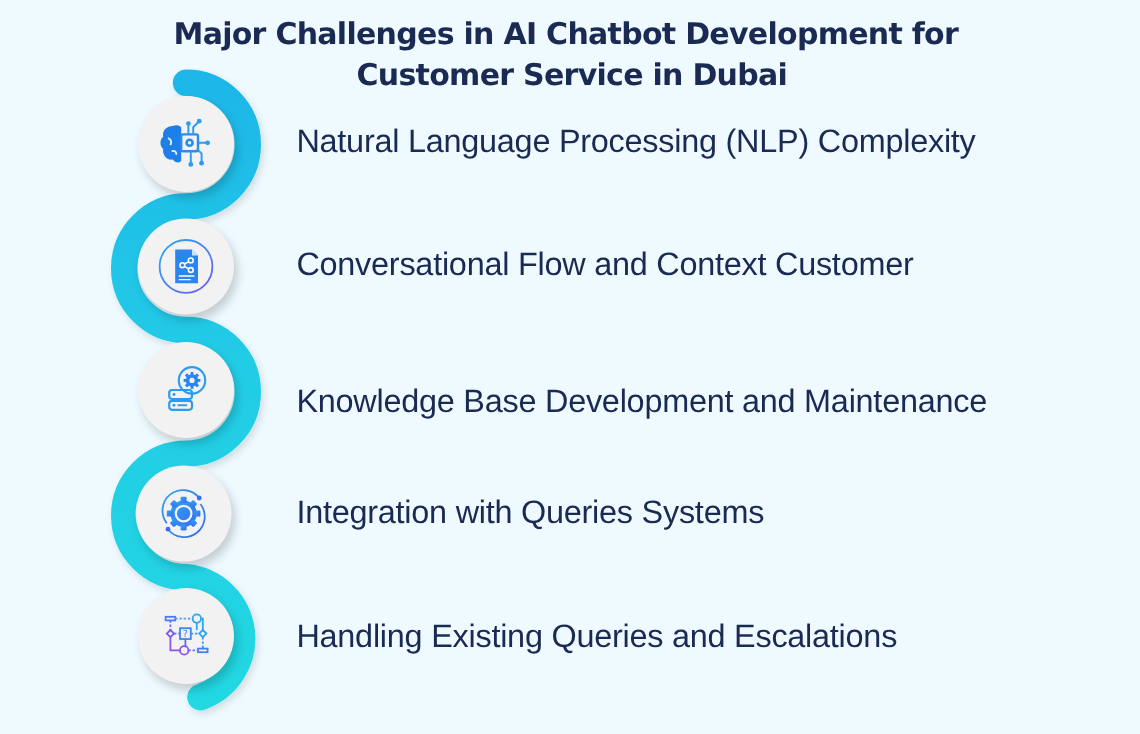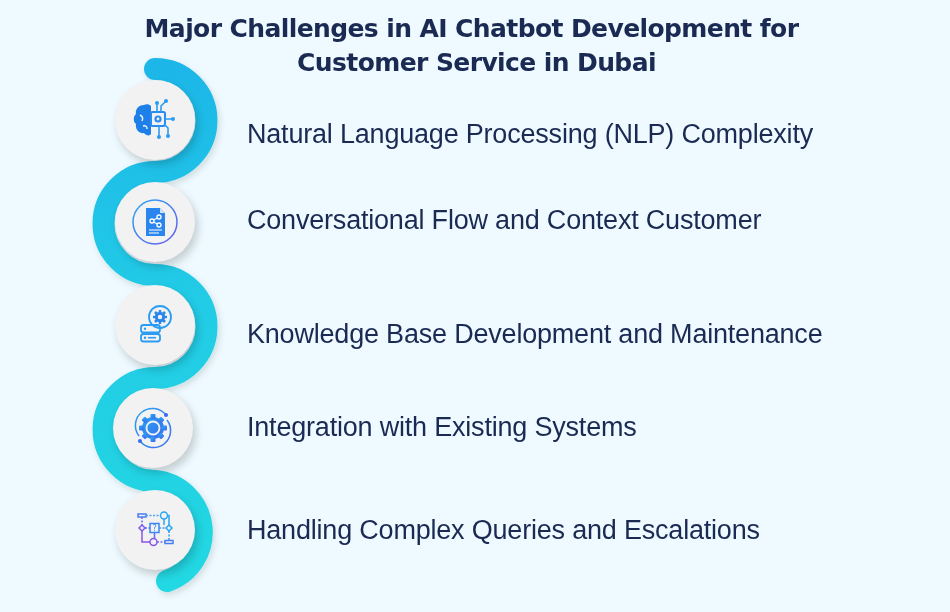--- a/index.html
+++ b/index.html
@@ -67,21 +67,21 @@
     <circle cx="28" cy="24" r="3.6" fill="#2a8cf0"></circle>
     <circle cx="28" cy="24" r="1.4" fill="#f2f2f3"></circle>
     <path d="M27 17 V9 M31 17 V11 L36 6 M35 24 H43 M34 29 L38 33 V40 M29 31 V41" stroke="#2a9cf2" stroke-width="1.6" fill="none"></path>
     <circle cx="27" cy="8" r="2" fill="#2a9cf2"></circle>
     <circle cx="36" cy="6" r="2" fill="#2a9cf2"></circle>
     <circle cx="43" cy="24" r="2" fill="#2a9cf2"></circle>
     <circle cx="38" cy="41" r="2" fill="#2a9cf2"></circle>
     <circle cx="29" cy="42" r="2" fill="#2a9cf2"></circle>
   </svg>
 </div>
-<div class="step-label" style="top:101px;margin-top:16px;">Natural Language Processing (NLP) Complexity</div>
+<div class="step-label" style="top:101px;">Natural Language Processing (NLP) Complexity</div>
 
 <div class="step-circle" style="left:115px;top:182px;">
   <svg viewBox="0 0 50 50">
     <defs>
       <linearGradient id="g2" x1="0" y1="0" x2="1" y2="1">
         <stop offset="0" stop-color="#2aa6f2"></stop>
           <stop offset="1" stop-color="#6a5cf0"></stop>
       </linearGradient>
     </defs>
     <circle cx="25" cy="25" r="22" fill="none" stroke="url(#g2)" stroke-width="1.5"></circle>
@@ -139,21 +139,21 @@
       <rect x="11" y="22.5" width="5" height="5" rx="1"></rect>
       <rect x="34" y="22.5" width="5" height="5" rx="1"></rect>
       <rect x="14.5" y="14.5" width="5" height="5" rx="1" transform="rotate(45 17 17)"></rect>
       <rect x="30.5" y="14.5" width="5" height="5" rx="1" transform="rotate(45 33 17)"></rect>
       <rect x="14.5" y="30.5" width="5" height="5" rx="1" transform="rotate(45 17 33)"></rect>
       <rect x="30.5" y="30.5" width="5" height="5" rx="1" transform="rotate(45 33 33)"></rect>
     </g>
     <circle cx="25" cy="25" r="6.5" fill="none" stroke="#f2f2f3" stroke-width="1.8"></circle>
   </svg>
 </div>
-<div class="step-label" style="top:410px;">Integration with Existing Systems</div>
+<div class="step-label" style="top:410px;">Integration with Queries Systems</div>
 
 <div class="step-circle" style="left:115px;top:490px;">
   <svg viewBox="0 0 50 50">
     <g fill="none" stroke-width="1.5">
       <rect x="8" y="9" width="8" height="3" stroke="#4a7ef0"></rect>
       <path d="M16 10.5 H31" stroke="#4aa0f2" stroke-dasharray="2 1.5"></path>
       <circle cx="34" cy="10.5" r="3.5" stroke="#2aa6f2"></circle>
       <path d="M34 14 V20 M37.5 10.5 H39 V21" stroke="#2aa6f2"></path>
       <path d="M12 12 V20" stroke="#6a6af0" stroke-dasharray="2 1.5"></path>
       <path d="M12 20 L15 23 L12 26 L9 23 Z" stroke="#7a5cf0"></path>
@@ -164,13 +164,13 @@
       <path d="M39 26 V35" stroke="#3a96f0" stroke-dasharray="2 1.5"></path>
       <path d="M12 26 V37 H20" stroke="#8a55e8"></path>
       <circle cx="23.5" cy="37" r="3.5" stroke="#8a55e8"></circle>
       <path d="M27 37 H35" stroke="#6a6af0" stroke-dasharray="2 1.5"></path>
       <rect x="35" y="35.5" width="8" height="3" stroke="#4a7ef0"></rect>
       <path d="M24.5 27.5 V33.5" stroke="#5a70f0"></path>
     </g>
     <text x="24.5" y="26" font-size="8" font-family="DejaVu Sans, sans-serif" fill="#3a86f0" text-anchor="middle">?</text>
   </svg>
 </div>
-<div class="step-label" style="top:513px;">Handling Complex Queries and Escalations</div>
+<div class="step-label" style="top:513px;">Handling Existing Queries and Escalations</div>
 
 </body></html>

